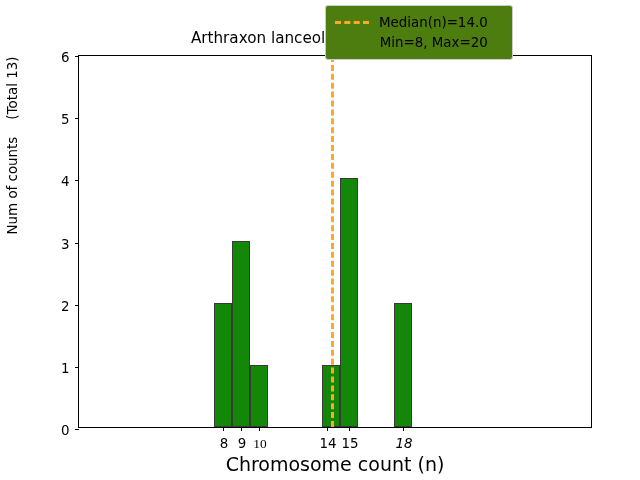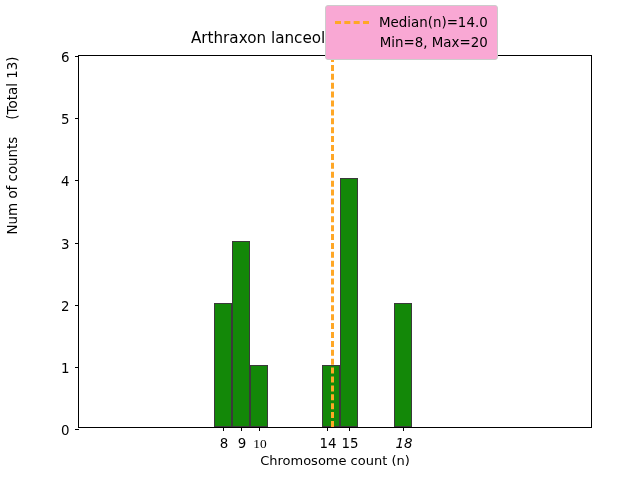--- a/index.html
+++ b/index.html
@@ -98,21 +98,21 @@
     color: #000000;
     white-space: nowrap;
   }
   
   #xlabel {
     position: absolute;
     left: 78px;
     top: 453px;
     width: 514px;
     text-align: center;
-    font-size: 13px;
+    font-size: 19px;
     color: #000000;
     white-space: nowrap;
   }
   #ylabel {
     position: absolute;
     left: -148px;
     top: 138px;
     width: 320px;
     transform: rotate(-90deg);
     transform-origin: center center;
@@ -121,22 +121,22 @@
     color: #000000;
     white-space: nowrap;
   }
   
   #legend {
     position: absolute;
     left: 325px;
     top: 5px;
     border: 1px solid #cccccc;
     border-radius: 3px;
-    background: #f9a8d4;
-    padding: 6px 9px 7px 9px;
+    background: #4d7c0f;
+    padding: 6px 24px 7px 9px;
     box-sizing: border-box;
   }
   .legend-row {
     display: flex;
     align-items: center;
     height: 20px;
   }
   .legend-swatch {
     width: 34px;
     height: 0;

